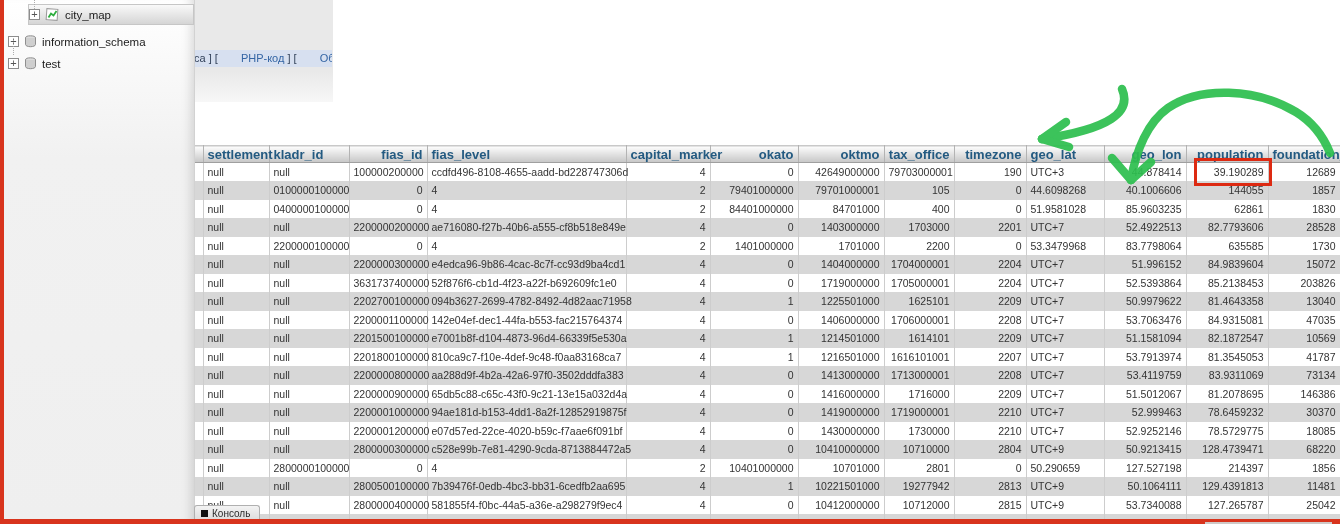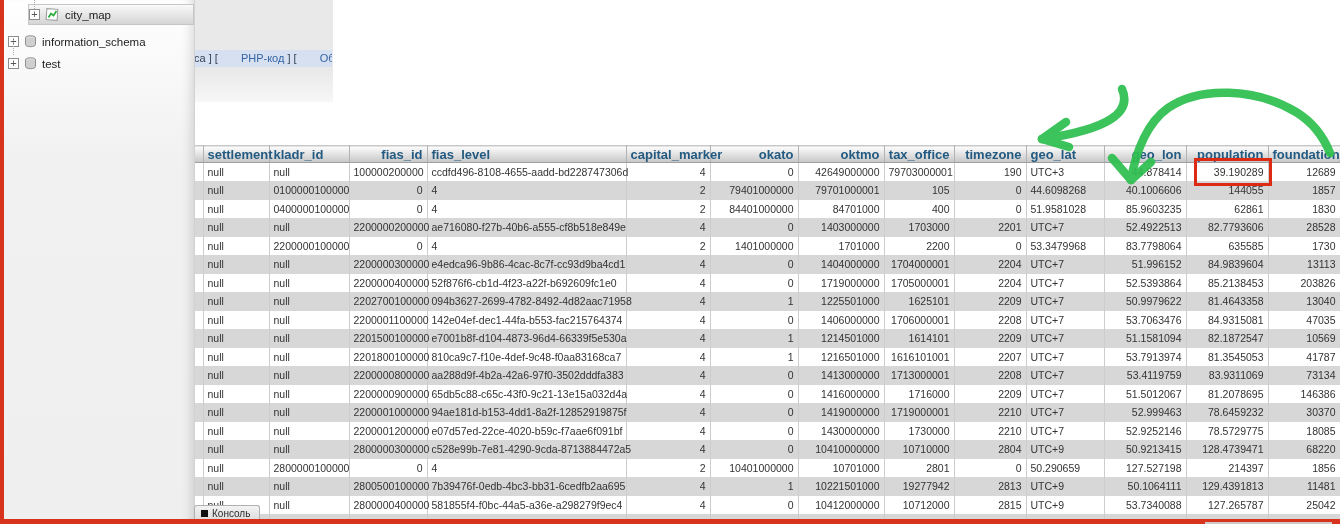--- a/index.html
+++ b/index.html
@@ -218,27 +218,27 @@
           <td class="R">2200000300000</td>
           <td class="L">e4edca96-9b86-4cac-8c7f-cc93d9ba4cd1</td>
           <td class="R">4</td>
           <td class="R">0</td>
           <td class="R">1404000000</td>
           <td class="R">1704000001</td>
           <td class="R">2204</td>
           <td class="L">UTC+7</td>
           <td class="R">51.996152</td>
           <td class="R">84.9839604</td>
-          <td class="R">13113</td>
-        </tr>
-        <tr>
-          <td></td>
-          <td class="L">null</td>
-          <td class="L">null</td>
-          <td class="R">2200000400000</td>
+          <td class="R">15072</td>
+        </tr>
+        <tr>
+          <td></td>
+          <td class="L">null</td>
+          <td class="L">null</td>
+          <td class="R">3631737400000</td>
           <td class="L">52f876f6-cb1d-4f23-a22f-b692609fc1e0</td>
           <td class="R">4</td>
           <td class="R">0</td>
           <td class="R">1719000000</td>
           <td class="R">1705000001</td>
           <td class="R">2204</td>
           <td class="L">UTC+7</td>
           <td class="R">52.5393864</td>
           <td class="R">85.2138453</td>
           <td class="R">203826</td>

